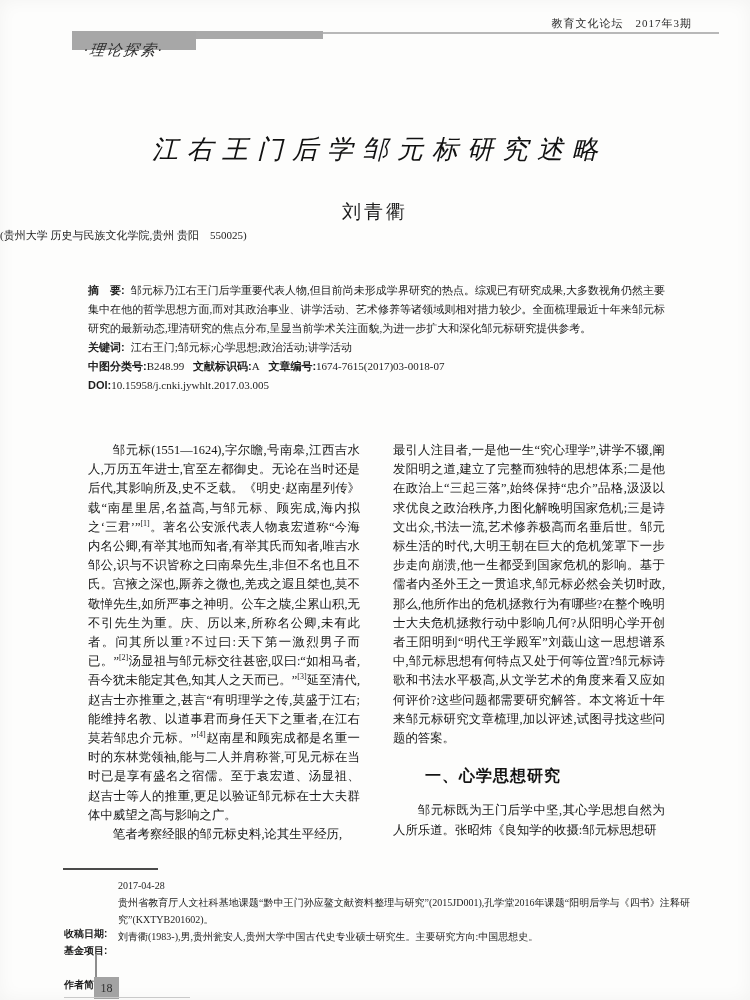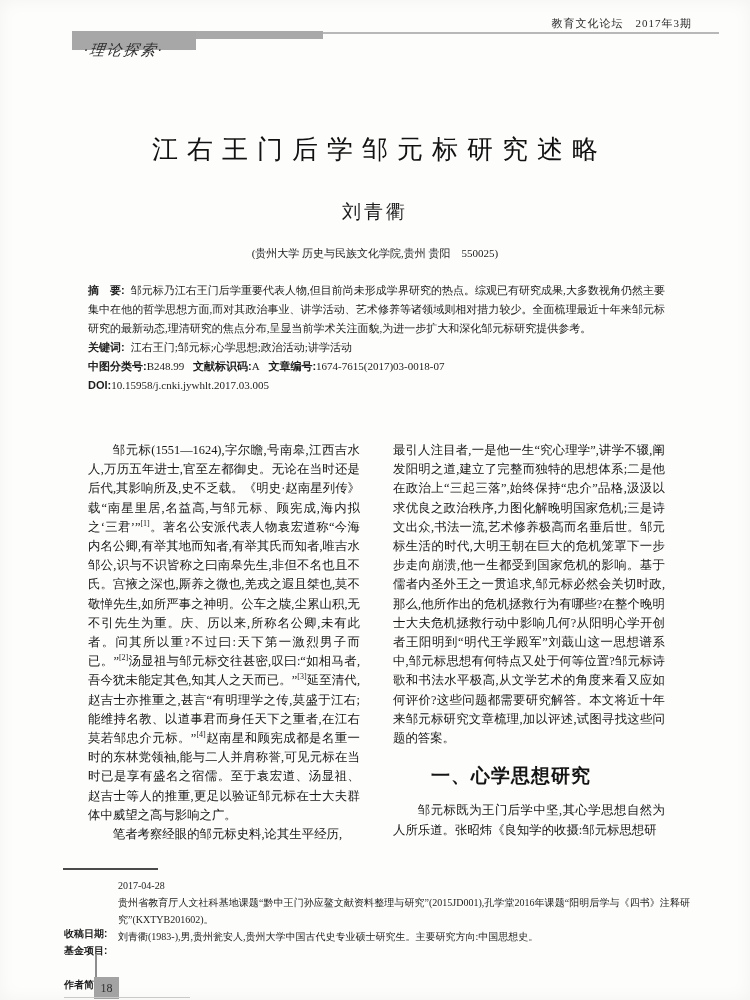--- a/index.html
+++ b/index.html
@@ -26,29 +26,29 @@
     position:absolute;left:84px;top:41px;
     font-style:italic;font-size:15px;letter-spacing:2px;color:#2e2e2e;
     font-family:"Liberation Serif","DejaVu Serif",serif;
     transform:skewX(-8deg);
   }
 
   
   .title{
     position:absolute;top:132px;left:0;width:750px;margin:0;
     text-align:center;font-size:26px;font-weight:normal;
-    letter-spacing:9px;padding-left:9px;box-sizing:border-box;color:#111;
+    letter-spacing:9px;padding-left:9px;box-sizing:border-box;color:#111;font-style:italic;
   }
   .author{
     position:absolute;top:199px;left:0;width:750px;
     text-align:center;font-size:19px;letter-spacing:3px;color:#1b1b1b;
   }
   .affiliation{
-    position:absolute;top:246px;left:0;width:750px;
-    text-align:center;font-size:11px;color:#222;
+    position:absolute;top:228px;left:0;width:750px;
+    text-align:left;font-size:11px;color:#222;
   }
 
   
   .meta{
     position:absolute;left:88px;top:281px;width:577px;
     font-size:11px;line-height:19px;text-align:justify;color:#1c1c1c;
   }
   .meta p{margin:0;}
   .meta .lbl{margin-right:6px;}
   .meta .seg{margin-right:6px;}
@@ -58,21 +58,21 @@
   .body{
     position:absolute;left:88px;top:441px;width:578px;
     display:flex;column-gap:33px;
   }
   .col{width:272px;font-size:12.4px;line-height:19.2px;text-align:justify;color:#161616;}
   .col p{margin:0;}
   .col p.indent{text-indent:2em;}
   .col sup{font-size:8px;line-height:0;}
   .section-heading{
     margin:18px 0 16px 0;padding-left:2em;
-    font-size:19px;font-weight:bold;color:#141414;letter-spacing:1px;
+    font-size:16px;font-weight:bold;color:#141414;letter-spacing:1px;
   }
 
   
   .fn-sep{position:absolute;left:63px;top:868px;width:95px;height:1.5px;background:#4a4a4a;}
   .footnotes{
     position:absolute;left:64px;top:877px;width:626px;
     font-size:10px;line-height:17px;color:#1d1d1d;text-align:justify;
   }
   .fn-item{position:relative;padding-left:54px;margin:0;}
   .fn-label{position:absolute;left:0;top:0;margin-top:48px;}

